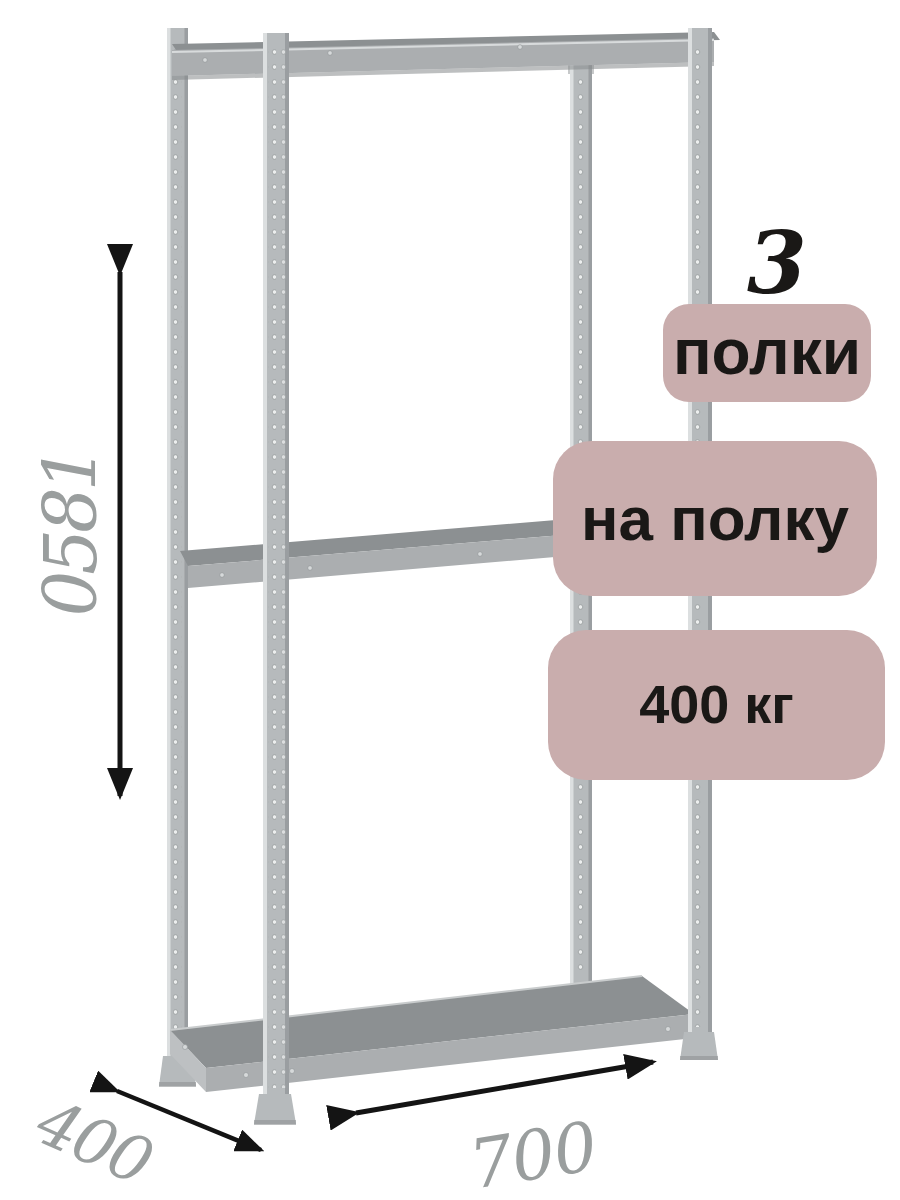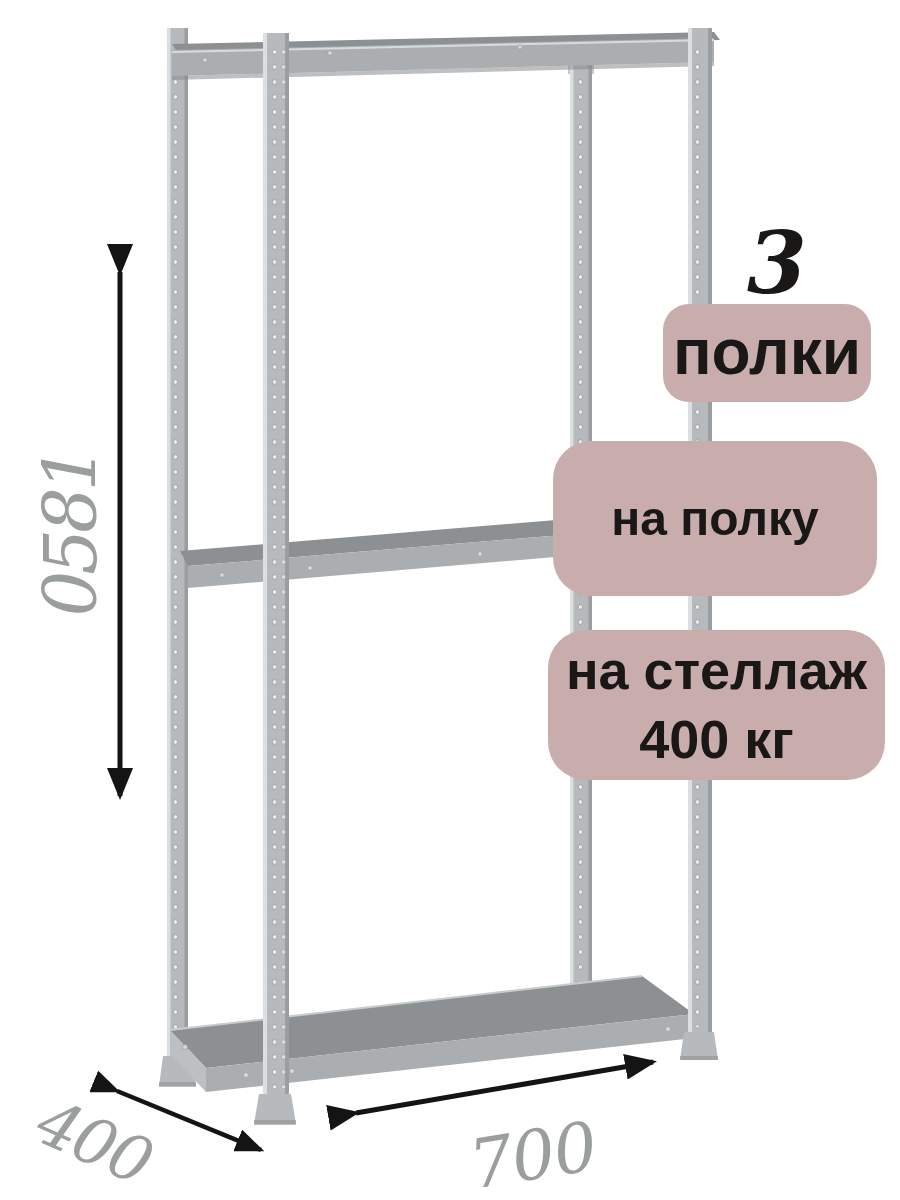--- a/index.html
+++ b/index.html
@@ -65,21 +65,21 @@
     display: flex;
     flex-direction: column;
     align-items: center;
     justify-content: center;
     text-align: center;
     line-height: 1.28;
   }
   .badge-shelves   { left: 663px; top: 304px; width: 208px; height: 98px;
                      border-radius: 26px; font-size: 64px; }
   .badge-per-shelf { left: 553px; top: 441px; width: 324px; height: 155px;
-                     border-radius: 38px; font-size: 48px; }
+                     border-radius: 38px; font-size: 62px; }
   .badge-per-rack  { left: 548px; top: 630px; width: 337px; height: 150px;
                      border-radius: 38px; font-size: 54px; }
 </style>
 </head>
 <body>
 
 <div class="stage">
 
   <svg class="rack" width="900" height="1200" viewBox="0 0 900 1200">
     <defs>
@@ -171,17 +171,16 @@
 
   <div class="badge badge-shelves">
     <span>полки</span>
   </div>
 
   <div class="badge badge-per-shelf">
     <span>на полку</span>
   </div>
 
   <div class="badge badge-per-rack">
-    <span>на стеллаж</span>
     <span>400 кг</span>
   </div>
 
 </div>
 
 </body></html>

